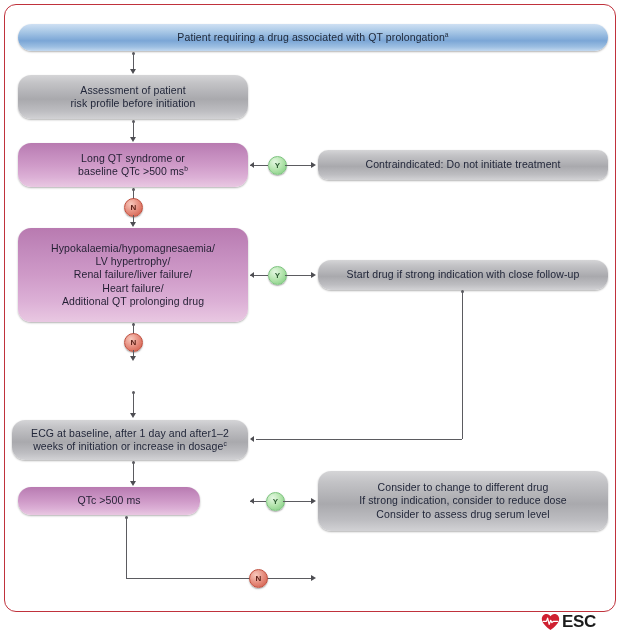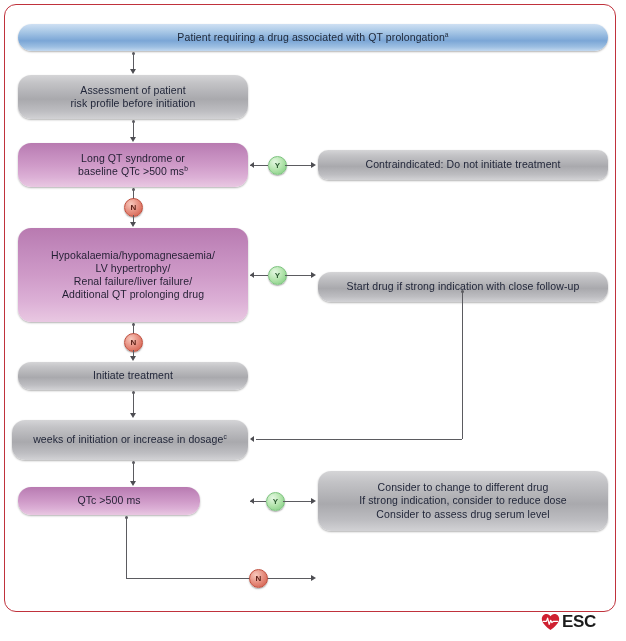--- a/index.html
+++ b/index.html
@@ -179,38 +179,35 @@
     <div class="lines">
       <div>Contraindicated: Do not initiate treatment</div>
     </div>
   </div>
 
   <div class="node pink" style="left:18px; top:228px; width:230px; height:94px;">
     <div class="lines">
       <div>Hypokalaemia/hypomagnesaemia/</div>
       <div>LV hypertrophy/</div>
       <div>Renal failure/liver failure/</div>
+      <div>Heart failure/</div>
       <div>Additional QT prolonging drug</div>
     </div>
   </div>
 
-  <div class="node gray" style="left:318px; top:272px; width:290px; height:30px;">
+  <div class="node gray" style="left:318px; top:260px; width:290px; height:30px;">
     <div class="lines">
       <div>Start drug if strong indication with close follow-up</div>
     </div>
   </div>
 
-  <div class="node gray" style="left:18px; top:362px; width:230px; height:28px;">
-    <div class="lines">
-      <div>Initiate treatment</div>
-    </div>
-  </div>
 
   <div class="node gray" style="left:12px; top:420px; width:236px; height:40px;">
     <div class="lines">
+      <div>ECG at baseline, after 1 day and after1–2</div>
       <div><span>weeks of initiation or increase in dosage</span><sup>c</sup></div>
     </div>
   </div>
 
   <div class="node pink" style="left:18px; top:487px; width:182px; height:28px;">
     <div class="lines">
       <div>QTc &gt;500 ms</div>
     </div>
   </div>
 

